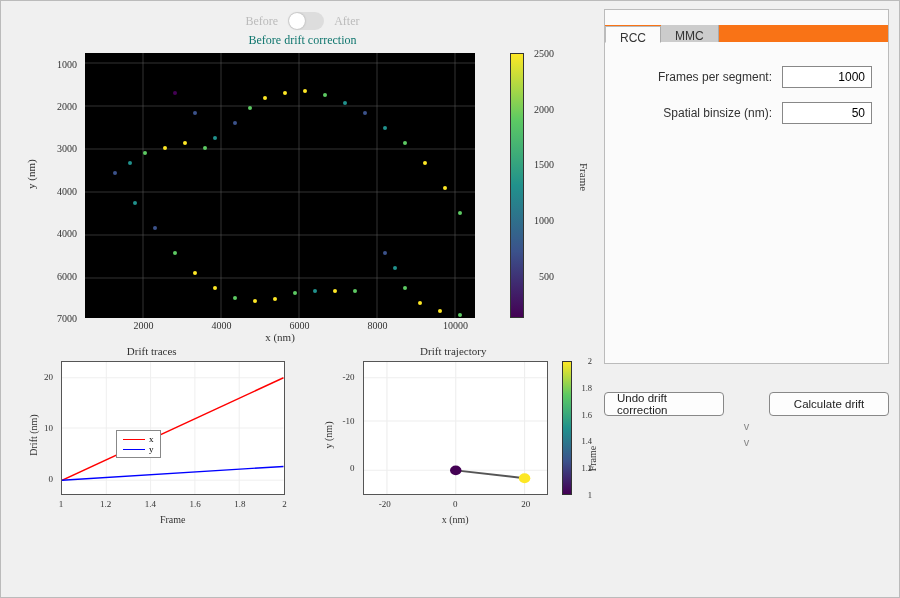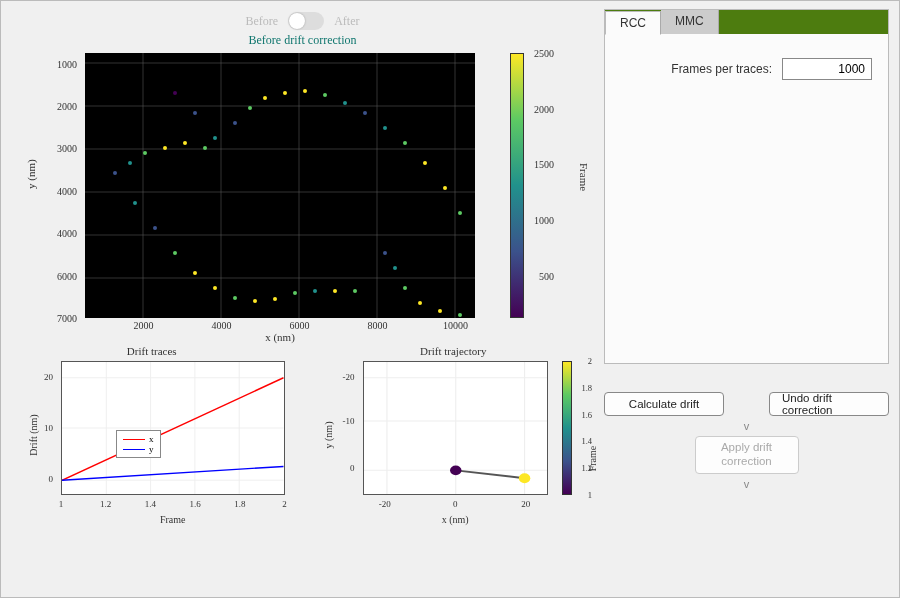--- a/index.html
+++ b/index.html
@@ -58,21 +58,21 @@
   .legend-box { position: absolute; left: 54px; bottom: 36px; background: #fff; border: 1px solid #888; padding: 3px 6px; font-size: 9px; }
   .legend-row { display: flex; align-items: center; gap: 4px; }
   .legend-row .swatch { width: 22px; height: 0; border-top: 1.5px solid; }
 
   .traj-cb { position: absolute; right: 22px; top: 16px; width: 10px; bottom: 30px; background: linear-gradient(to top, #440154, #3b528b, #21918c, #5dc963, #fde725); border: 1px solid #333; }
   .traj-cb-ticks { position: absolute; right: 2px; top: 16px; bottom: 30px; width: 20px; }
   .traj-cb-ticks span { position: absolute; right: 0; font-size: 8.5px; color: #333; transform: translateY(-50%); }
   .traj-cb-lab { position: absolute; right: -12px; top: 60%; transform: rotate(-90deg); font-size: 10px; color: #333; }
 
   .tabs-panel { border: 1px solid #bbb; background: #fbfbfb; height: 355px; display: flex; flex-direction: column; }
-  .tabs-header { display: flex; background: #4d7c0f; height: 24px; }
+  .tabs-header { display: flex; background: #f97316; height: 17px; margin-top: 15px; }
   .tab { padding: 4px 14px; font-size: 12px; color: #333; border-right: 1px solid #aaa; background: #ccc; }
   .tab.active { background: #fbfbfb; border-bottom: 1px solid #fbfbfb; position: relative; top: 1px; border-top: 1px solid #bbb; border-left: 1px solid #bbb; }
   .tab-body { flex: 1; padding: 24px 16px; }
   .form-row { display: flex; align-items: center; justify-content: flex-end; gap: 10px; margin-bottom: 14px; }
   .form-row label { font-size: 12px; color: #333; }
   .form-row input { width: 90px; height: 22px; border: 1px solid #888; text-align: right; padding: 0 6px; font-size: 12px; }
 
   .btn-col { margin-top: 28px; display: flex; flex-direction: column; align-items: center; gap: 4px; }
   .btn-row { display: flex; gap: 14px; width: 100%; justify-content: space-between; }
   .btn { height: 24px; padding: 0 12px; border: 1px solid #888; border-radius: 4px; background: #fdfdfd; font-size: 11.5px; color: #222; display: flex; align-items: center; justify-content: center; cursor: pointer; }
@@ -284,30 +284,33 @@
     </div>
 
     <div class="right-col">
       <div class="tabs-panel">
         <div class="tabs-header">
           <div class="tab active">RCC</div>
           <div class="tab">MMC</div>
         </div>
         <div class="tab-body">
           <div class="form-row">
-            <label>Frames per traces:</label>
+            <label>Frames per segment:</label>
             <input type="text" value="1000" style="">
+          </div>
+          <div class="form-row">
+            <label>Spatial binsize (nm):</label>
+            <input type="text" value="50" style="">
           </div>
         </div>
       </div>
 
       <div class="btn-col">
         <div class="btn-row">
+          <div class="btn wide">Undo drift correction</div>
           <div class="btn wide">Calculate drift</div>
-          <div class="btn wide">Undo drift correction</div>
         </div>
         <div class="v-sep">v</div>
-        <div class="btn tall disabled">Apply drift correction</div>
         <div class="v-sep">v</div>
       </div>
     </div>
   </div>
 </div>
 
 </body></html>

